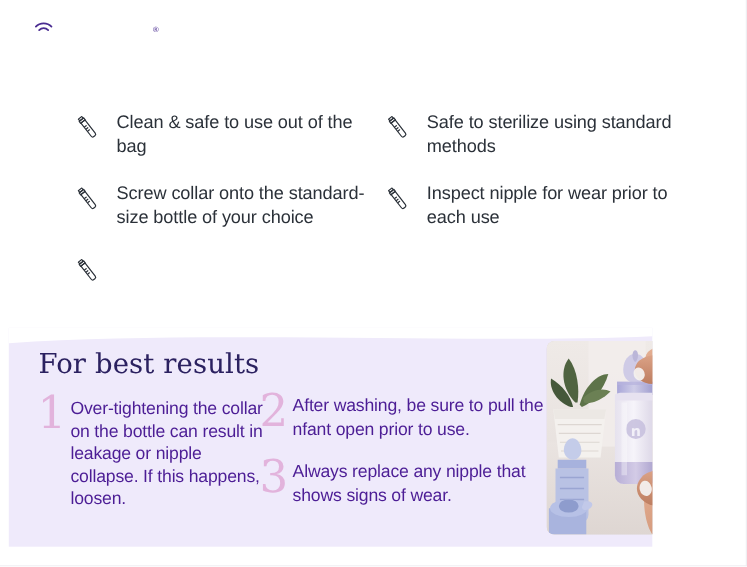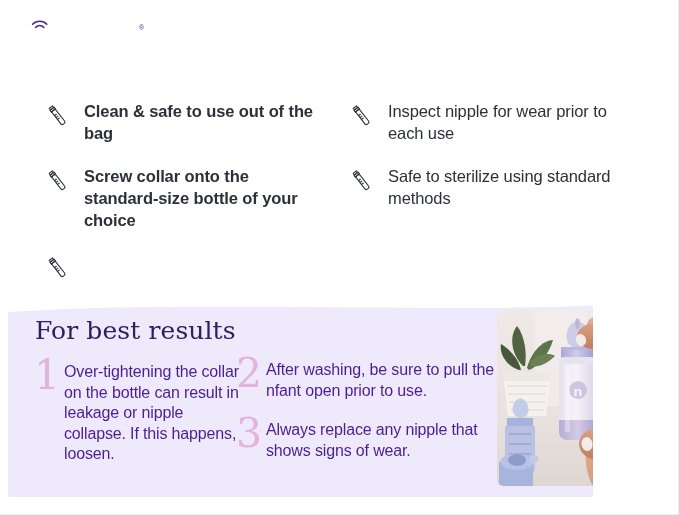--- a/index.html
+++ b/index.html
@@ -59,21 +59,21 @@
     top: 8px;
     font-family: "Liberation Sans", sans-serif;
     font-weight: 400;
   }
 
   
   .bullet-col {
     position: absolute;
     width: 272px;
   }
-  #col-left  { left: 46px;  top: 100px; font-weight: bold; }
+  #col-left  { left: 68px;  top: 100px; }
   #col-right { left: 350px; top: 100px; }
 
   .bullet-row {
     display: flex;
     align-items: flex-start;
     margin-bottom: 21px;
   }
   .bullet-icon {
     flex: 0 0 auto;
     width: 26px;
@@ -230,35 +230,35 @@
       <svg class="bullet-icon" viewBox="0 0 26 30">
         <g transform="rotate(-38 13 15)" fill="none" stroke="#2b3139" stroke-width="1.1" stroke-linejoin="round" stroke-linecap="round">
           <path d="M10.6 2.2 h4.0 v2.0 h-4.0 z"></path>
           <path d="M10.0 4.2 h5.2 v2.2 h-5.2 z"></path>
           <path d="M10.3 6.4 h4.6 v15.2 a1.7 1.7 0 0 1 -1.7 1.7 h-1.2 a1.7 1.7 0 0 1 -1.7 -1.7 z"></path>
           <path d="M10.9 11.2 h1.7"></path>
           <path d="M10.9 13.6 h1.7"></path>
           <path d="M10.9 16.0 h1.7"></path>
         </g>
       </svg>
-      <div class="bullet-text">Inspect nipple for wear prior to each use</div>
+      <div class="bullet-text">Safe to sterilize using standard methods</div>
     </div>
 
     <div class="bullet-row">
       <svg class="bullet-icon" viewBox="0 0 26 30">
         <g transform="rotate(-38 13 15)" fill="none" stroke="#2b3139" stroke-width="1.1" stroke-linejoin="round" stroke-linecap="round">
           <path d="M10.6 2.2 h4.0 v2.0 h-4.0 z"></path>
           <path d="M10.0 4.2 h5.2 v2.2 h-5.2 z"></path>
           <path d="M10.3 6.4 h4.6 v15.2 a1.7 1.7 0 0 1 -1.7 1.7 h-1.2 a1.7 1.7 0 0 1 -1.7 -1.7 z"></path>
           <path d="M10.9 11.2 h1.7"></path>
           <path d="M10.9 13.6 h1.7"></path>
           <path d="M10.9 16.0 h1.7"></path>
         </g>
       </svg>
-      <div class="bullet-text">Safe to sterilize using standard methods</div>
+      <div class="bullet-text">Inspect nipple for wear prior to each use</div>
     </div>
 
   </div>
 
   <div id="results-panel">
 
     <svg id="wave-top" viewBox="0 0 663 30" preserveAspectRatio="none">
       <path d="M0 0 L663 0 L663 4 C500 22 200 2 0 16 Z" fill="#ffffff"></path>
     </svg>
 

